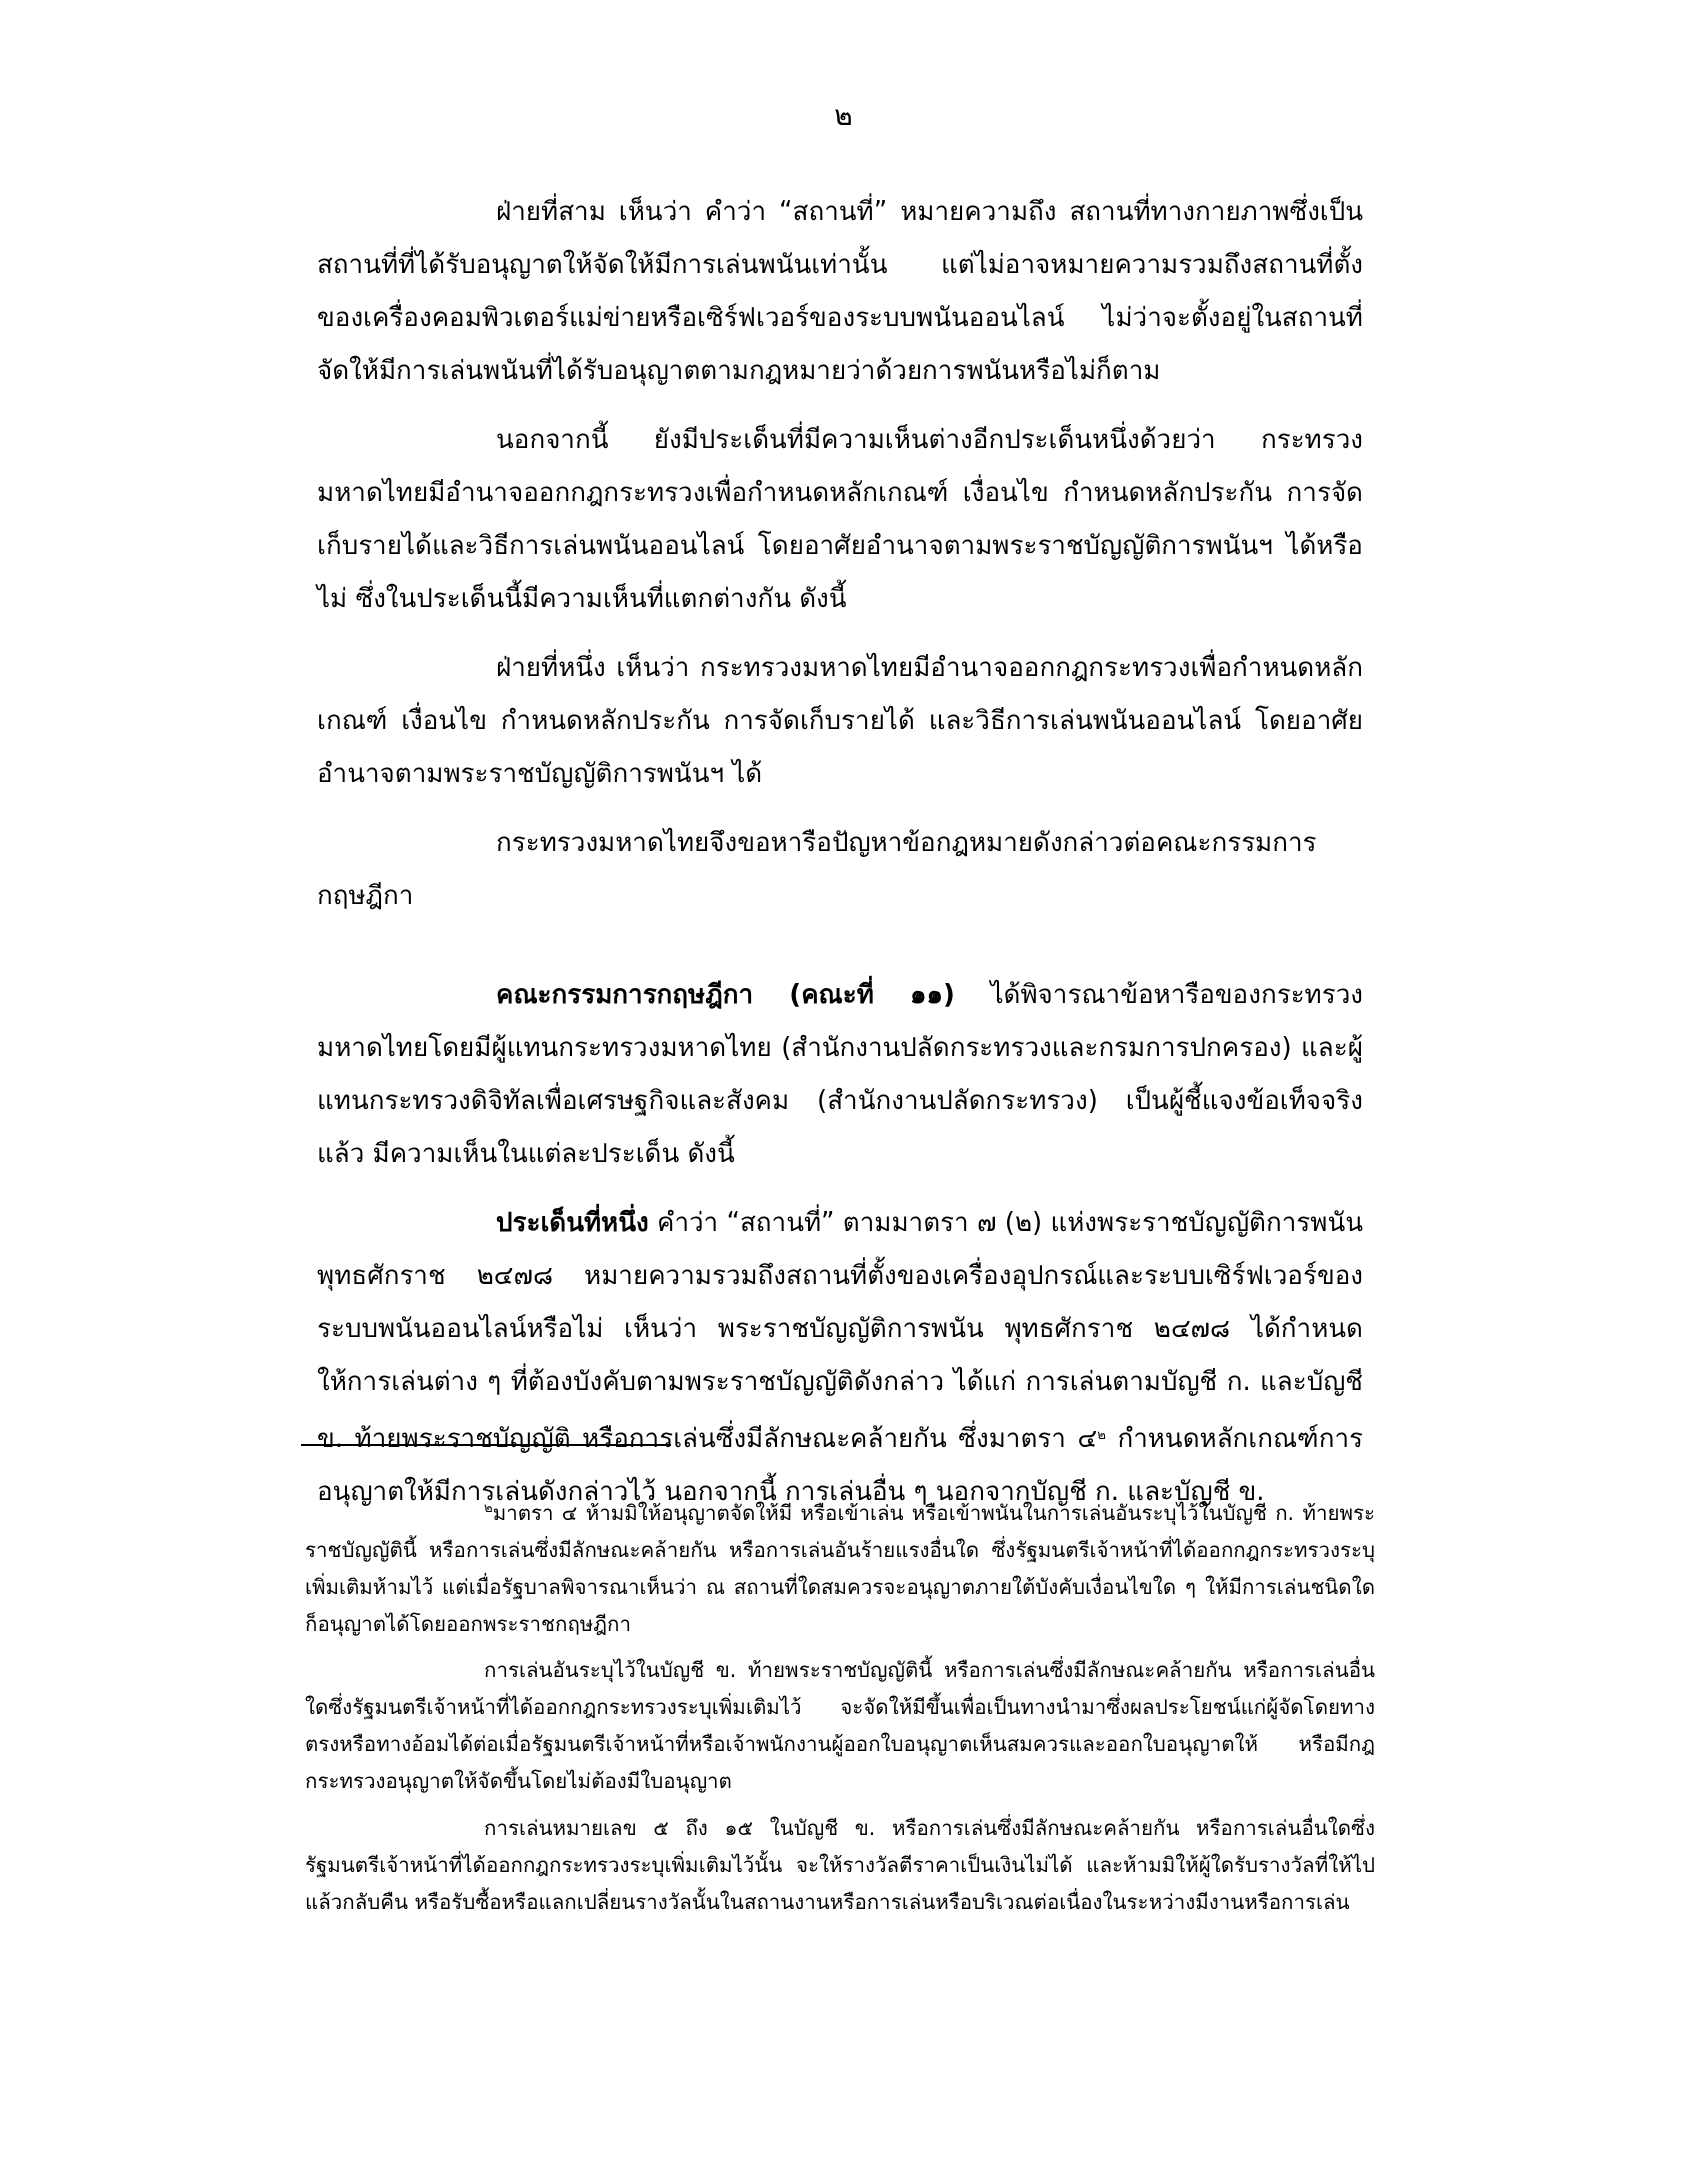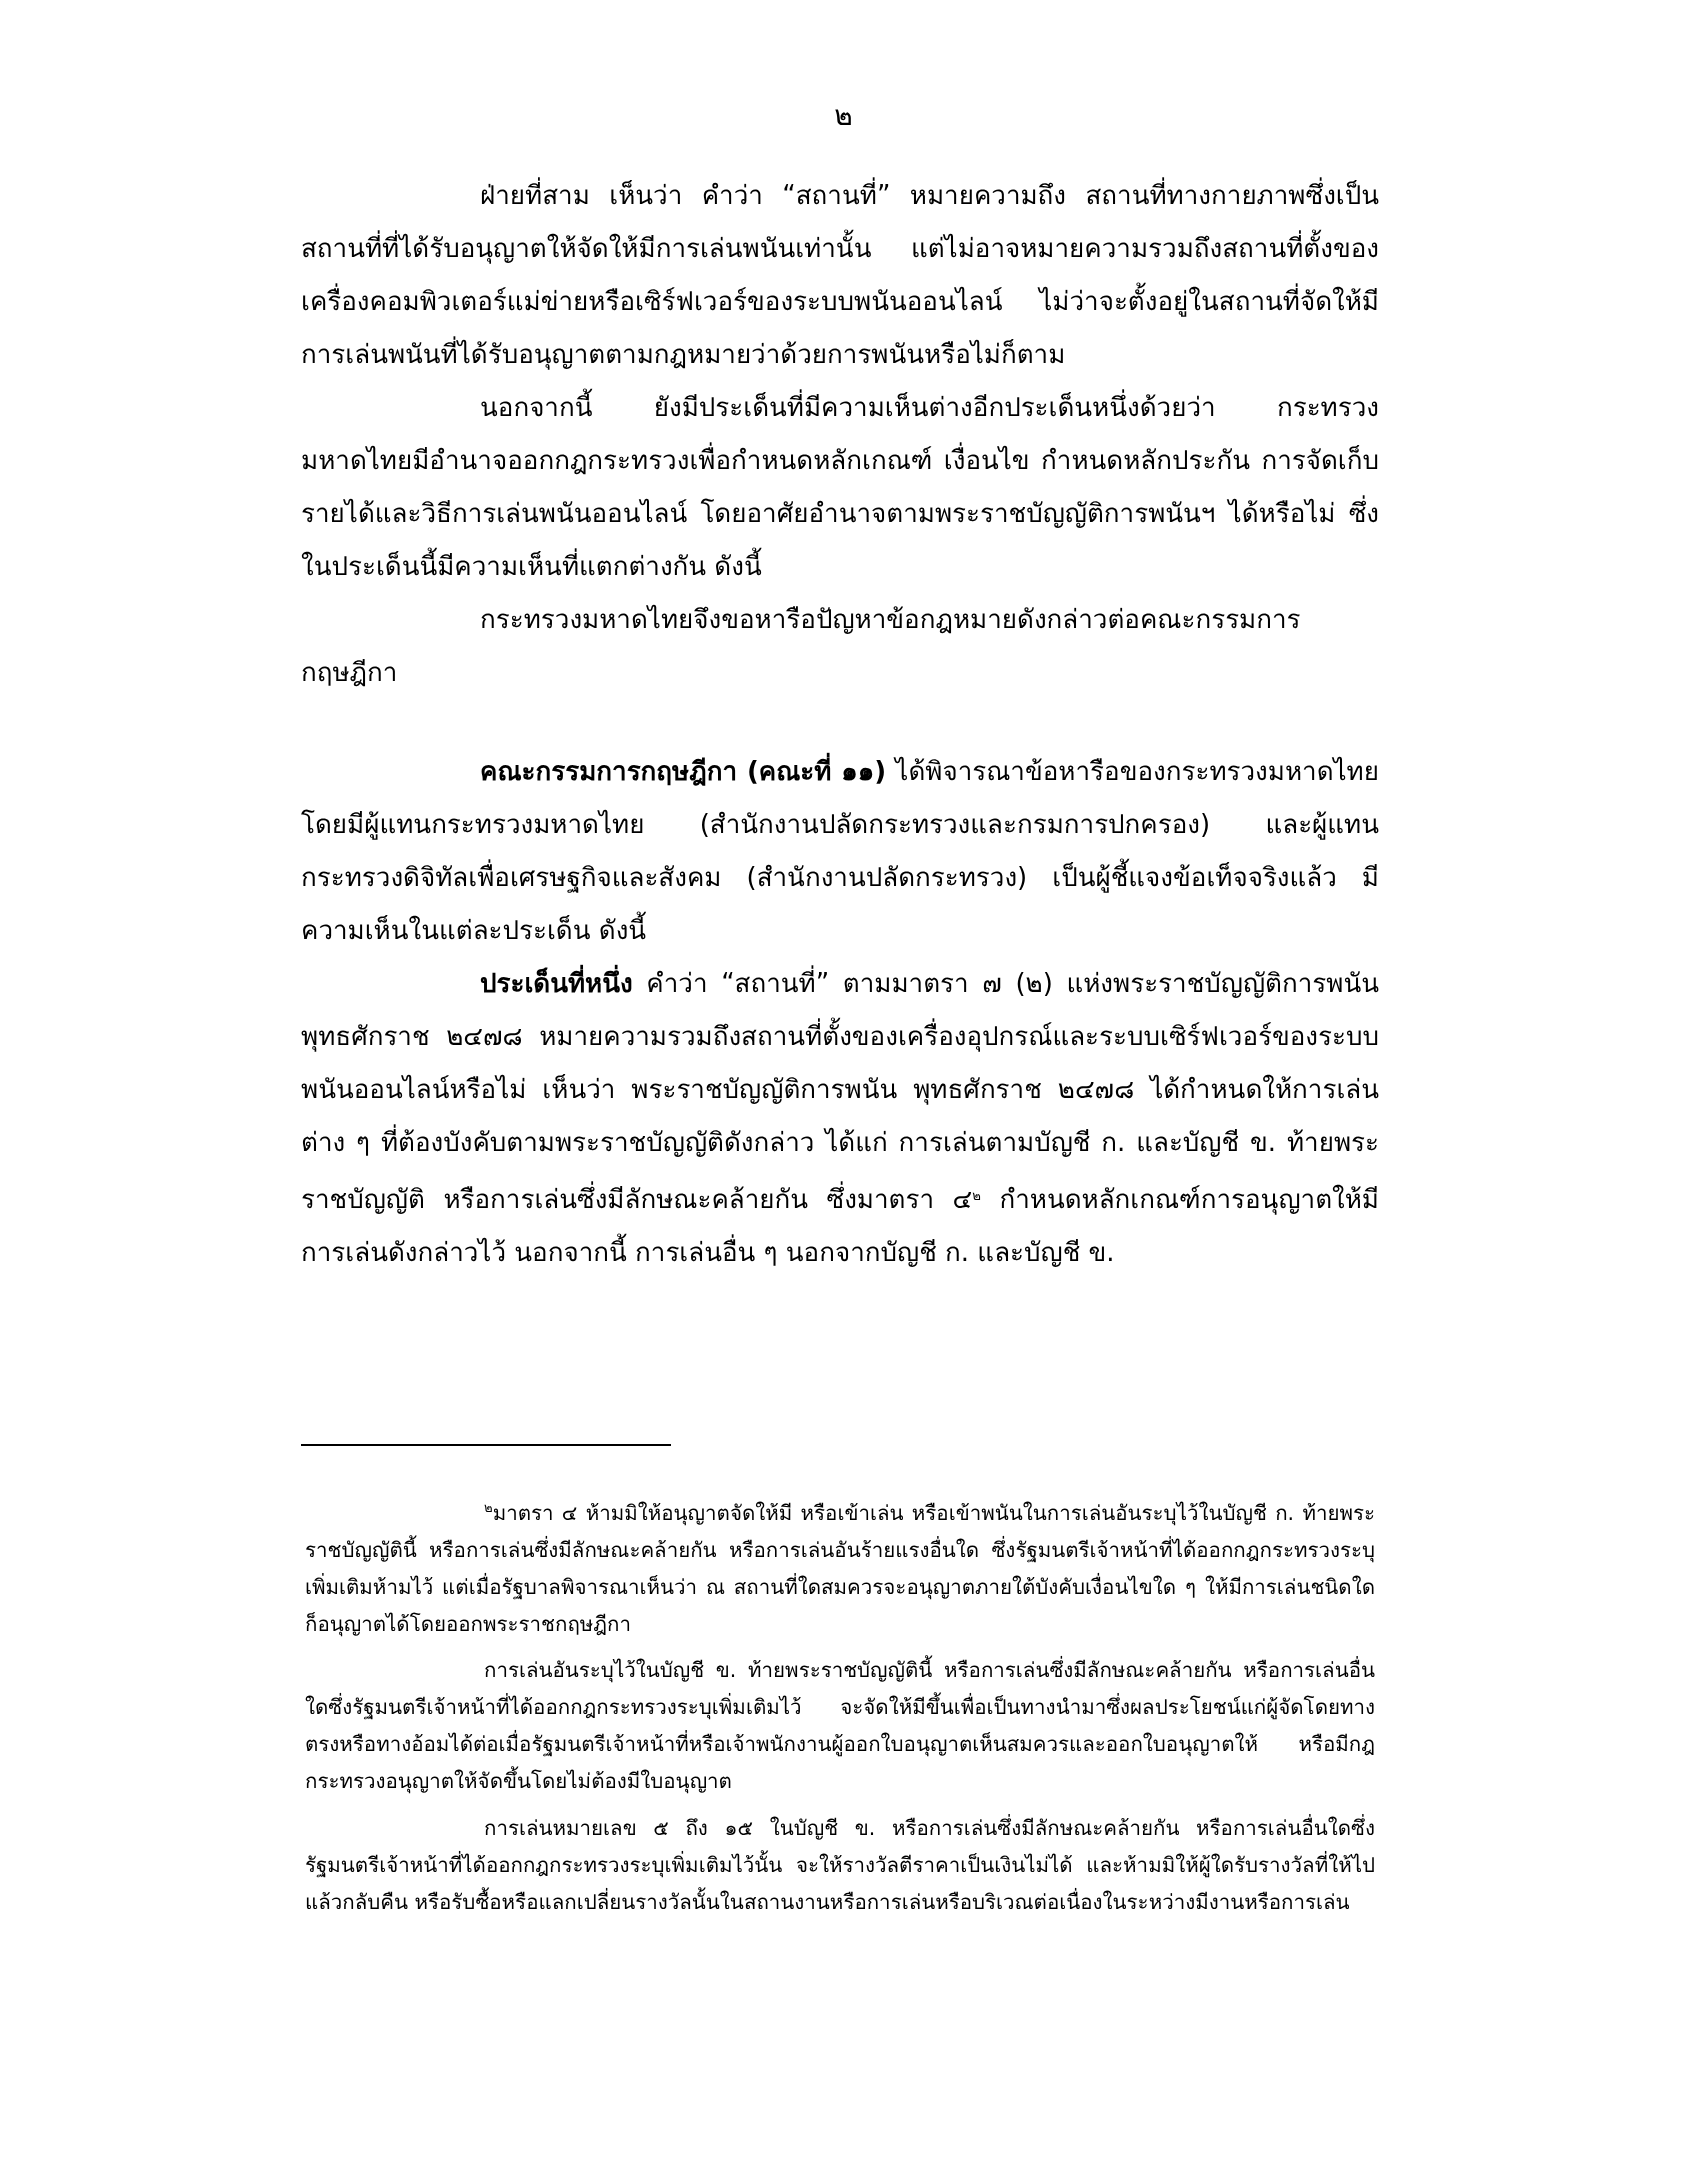--- a/index.html
+++ b/index.html
@@ -1,37 +1,38 @@
 <!DOCTYPE html>
 <html style="font-size:10.6px"><head>
 <meta charset="utf-8">
 <style>
   html, body { margin: 0; padding: 0; background: #ffffff; }
   body { width: 1687px; height: 2183px; position: relative; overflow: hidden;
          font-family: "DejaVu Sans", "Liberation Sans", sans-serif; color: #000; }
   .page-num { position: absolute; top: 93px; left: 0; width: 1687px; text-align: center; font-size: 28px; }
   .body { position: absolute; left: 301px; width: 1078px; top: 169px; }
-  .p { font-size: 26px; line-height: 53px; margin: 0; text-align: justify; text-align-last: left; }
+  .p { font-size: 26px; line-height: 53px; margin: 16px; text-align: justify; text-align-last: left; }
   .p.ind { text-indent: 179px; }
   .p.gap { margin-top: 46px; }
   .b { font-weight: bold; }
   .rule { position: absolute; left: 301px; top: 1444px; width: 370px; border-top: 2px solid #000; }
   .fn { position: absolute; left: 301px; width: 1078px; top: 1485px; }
   .fp { font-size: 20.5px; line-height: 37px; margin: 4px; text-align: justify; text-align-last: left; text-indent: 179px; }
   .fp + .fp { margin-top: 9.3px; }
   sup { font-size: 13.2px; vertical-align: 8px; }
 </style>
 </head>
 <body>
 
 <div class="page-num">๒</div>
 
 <div class="body">
   <p class="p ind">ฝ่ายที่สาม เห็นว่า คำว่า “สถานที่” หมายความถึง สถานที่ทางกายภาพซึ่งเป็นสถานที่ที่ได้รับอนุญาตให้จัดให้มีการเล่นพนันเท่านั้น แต่ไม่อาจหมายความรวมถึงสถานที่ตั้งของเครื่องคอมพิวเตอร์แม่ข่ายหรือเซิร์ฟเวอร์ของระบบพนันออนไลน์ ไม่ว่าจะตั้งอยู่ในสถานที่จัดให้มีการเล่นพนันที่ได้รับอนุญาตตามกฎหมายว่าด้วยการพนันหรือไม่ก็ตาม</p>
   <p class="p ind">นอกจากนี้ ยังมีประเด็นที่มีความเห็นต่างอีกประเด็นหนึ่งด้วยว่า กระทรวงมหาดไทยมีอำนาจออกกฎกระทรวงเพื่อกำหนดหลักเกณฑ์ เงื่อนไข กำหนดหลักประกัน การจัดเก็บรายได้และวิธีการเล่นพนันออนไลน์ โดยอาศัยอำนาจตามพระราชบัญญัติการพนันฯ ได้หรือไม่ ซึ่งในประเด็นนี้มีความเห็นที่แตกต่างกัน ดังนี้</p>
+  <p class="p ind">ฝ่ายที่หนึ่ง เห็นว่า กระทรวงมหาดไทยมีอำนาจออกกฎกระทรวงเพื่อกำหนดหลักเกณฑ์ เงื่อนไข กำหนดหลักประกัน การจัดเก็บรายได้ และวิธีการเล่นพนันออนไลน์ โดยอาศัยอำนาจตามพระราชบัญญัติการพนันฯ ได้</p>
   <p class="p ind">กระทรวงมหาดไทยจึงขอหารือปัญหาข้อกฎหมายดังกล่าวต่อคณะกรรมการกฤษฎีกา</p>
   <p class="p ind gap"><span class="b">คณะกรรมการกฤษฎีกา (คณะที่ ๑๑)</span><span> ได้พิจารณาข้อหารือของกระทรวงมหาดไทยโดยมีผู้แทนกระทรวงมหาดไทย (สำนักงานปลัดกระทรวงและกรมการปกครอง) และผู้แทนกระทรวงดิจิทัลเพื่อเศรษฐกิจและสังคม (สำนักงานปลัดกระทรวง) เป็นผู้ชี้แจงข้อเท็จจริงแล้ว มีความเห็นในแต่ละประเด็น ดังนี้</span></p>
   <p class="p ind"><span class="b">ประเด็นที่หนึ่ง</span><span> คำว่า “สถานที่” ตามมาตรา ๗ (๒) แห่งพระราชบัญญัติการพนัน พุทธศักราช ๒๔๗๘ หมายความรวมถึงสถานที่ตั้งของเครื่องอุปกรณ์และระบบเซิร์ฟเวอร์ของระบบพนันออนไลน์หรือไม่ เห็นว่า พระราชบัญญัติการพนัน พุทธศักราช ๒๔๗๘ ได้กำหนดให้การเล่นต่าง ๆ ที่ต้องบังคับตามพระราชบัญญัติดังกล่าว ได้แก่ การเล่นตามบัญชี ก. และบัญชี ข. ท้ายพระราชบัญญัติ หรือการเล่นซึ่งมีลักษณะคล้ายกัน ซึ่งมาตรา ๔</span><sup>๒</sup><span> กำหนดหลักเกณฑ์การอนุญาตให้มีการเล่นดังกล่าวไว้ นอกจากนี้ การเล่นอื่น ๆ นอกจากบัญชี ก. และบัญชี ข.</span></p>
 </div>
 
 <div class="rule"></div>
 
 <div class="fn">
   <p class="fp"><sup>๒</sup><span>มาตรา ๔ ห้ามมิให้อนุญาตจัดให้มี หรือเข้าเล่น หรือเข้าพนันในการเล่นอันระบุไว้ในบัญชี ก. ท้ายพระราชบัญญัตินี้ หรือการเล่นซึ่งมีลักษณะคล้ายกัน หรือการเล่นอันร้ายแรงอื่นใด ซึ่งรัฐมนตรีเจ้าหน้าที่ได้ออกกฎกระทรวงระบุเพิ่มเติมห้ามไว้ แต่เมื่อรัฐบาลพิจารณาเห็นว่า ณ สถานที่ใดสมควรจะอนุญาตภายใต้บังคับเงื่อนไขใด ๆ ให้มีการเล่นชนิดใดก็อนุญาตได้โดยออกพระราชกฤษฎีกา</span></p>
   <p class="fp">การเล่นอันระบุไว้ในบัญชี ข. ท้ายพระราชบัญญัตินี้ หรือการเล่นซึ่งมีลักษณะคล้ายกัน หรือการเล่นอื่นใดซึ่งรัฐมนตรีเจ้าหน้าที่ได้ออกกฎกระทรวงระบุเพิ่มเติมไว้ จะจัดให้มีขึ้นเพื่อเป็นทางนำมาซึ่งผลประโยชน์แก่ผู้จัดโดยทางตรงหรือทางอ้อมได้ต่อเมื่อรัฐมนตรีเจ้าหน้าที่หรือเจ้าพนักงานผู้ออกใบอนุญาตเห็นสมควรและออกใบอนุญาตให้ หรือมีกฎกระทรวงอนุญาตให้จัดขึ้นโดยไม่ต้องมีใบอนุญาต</p>

